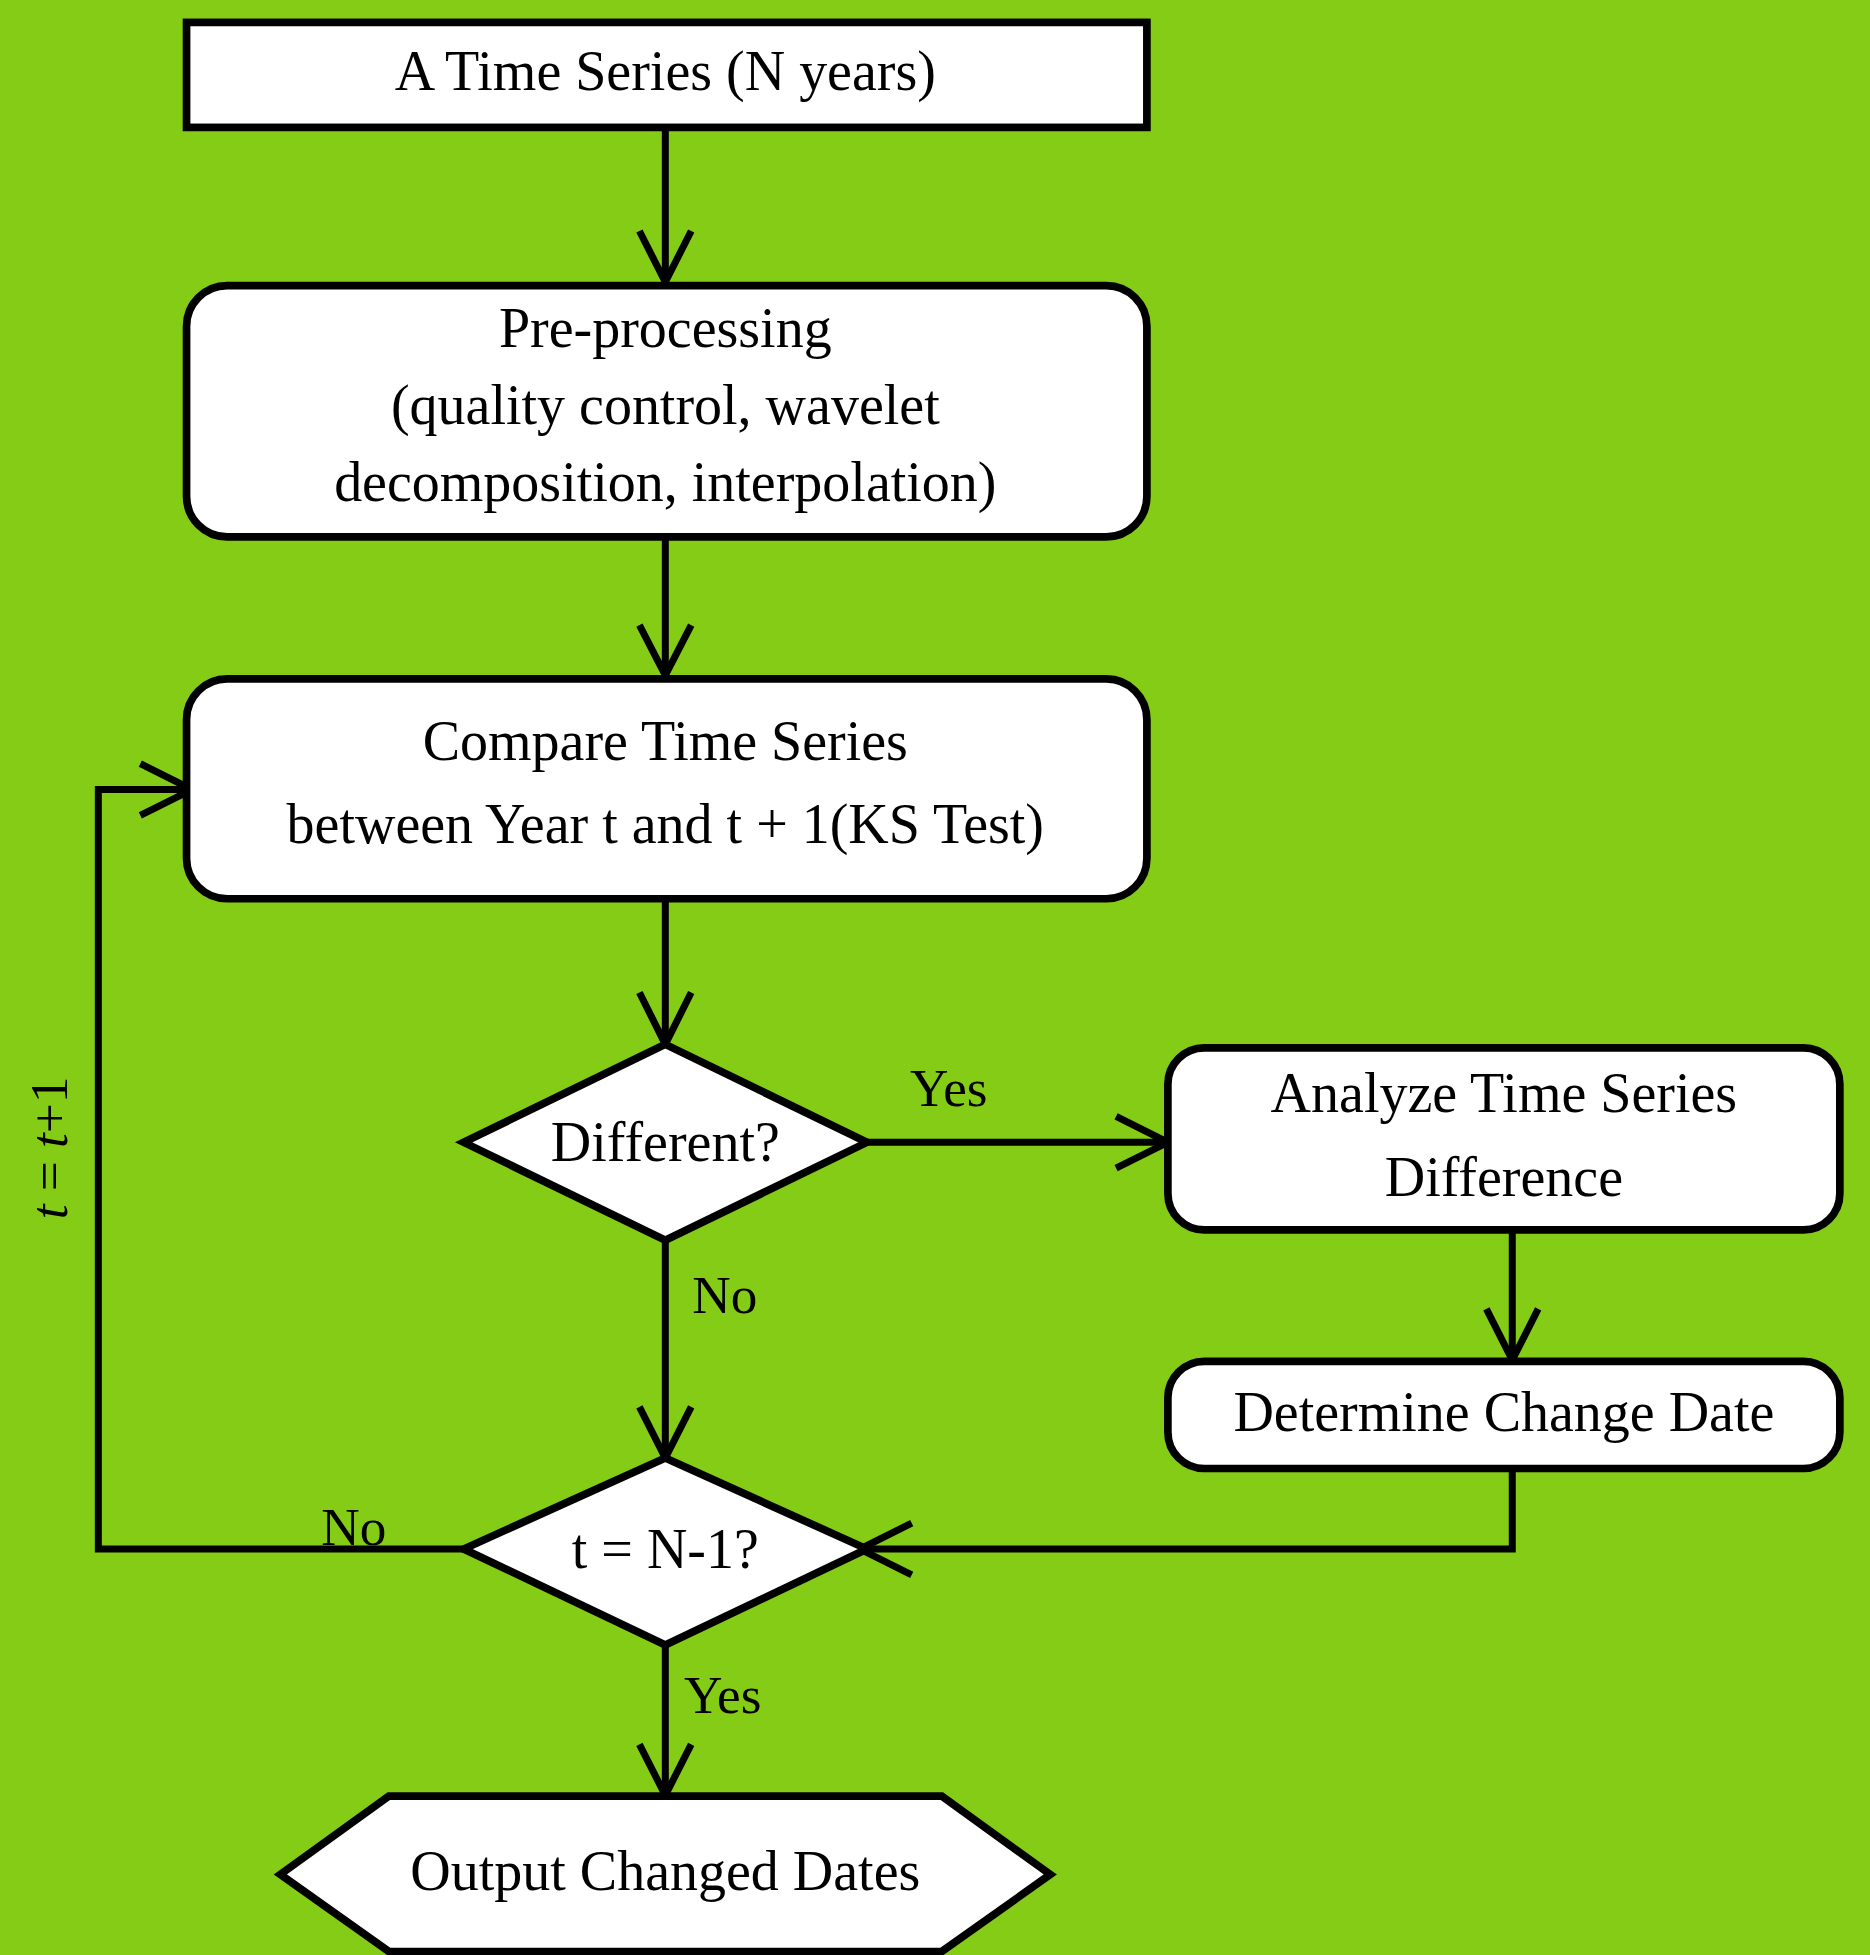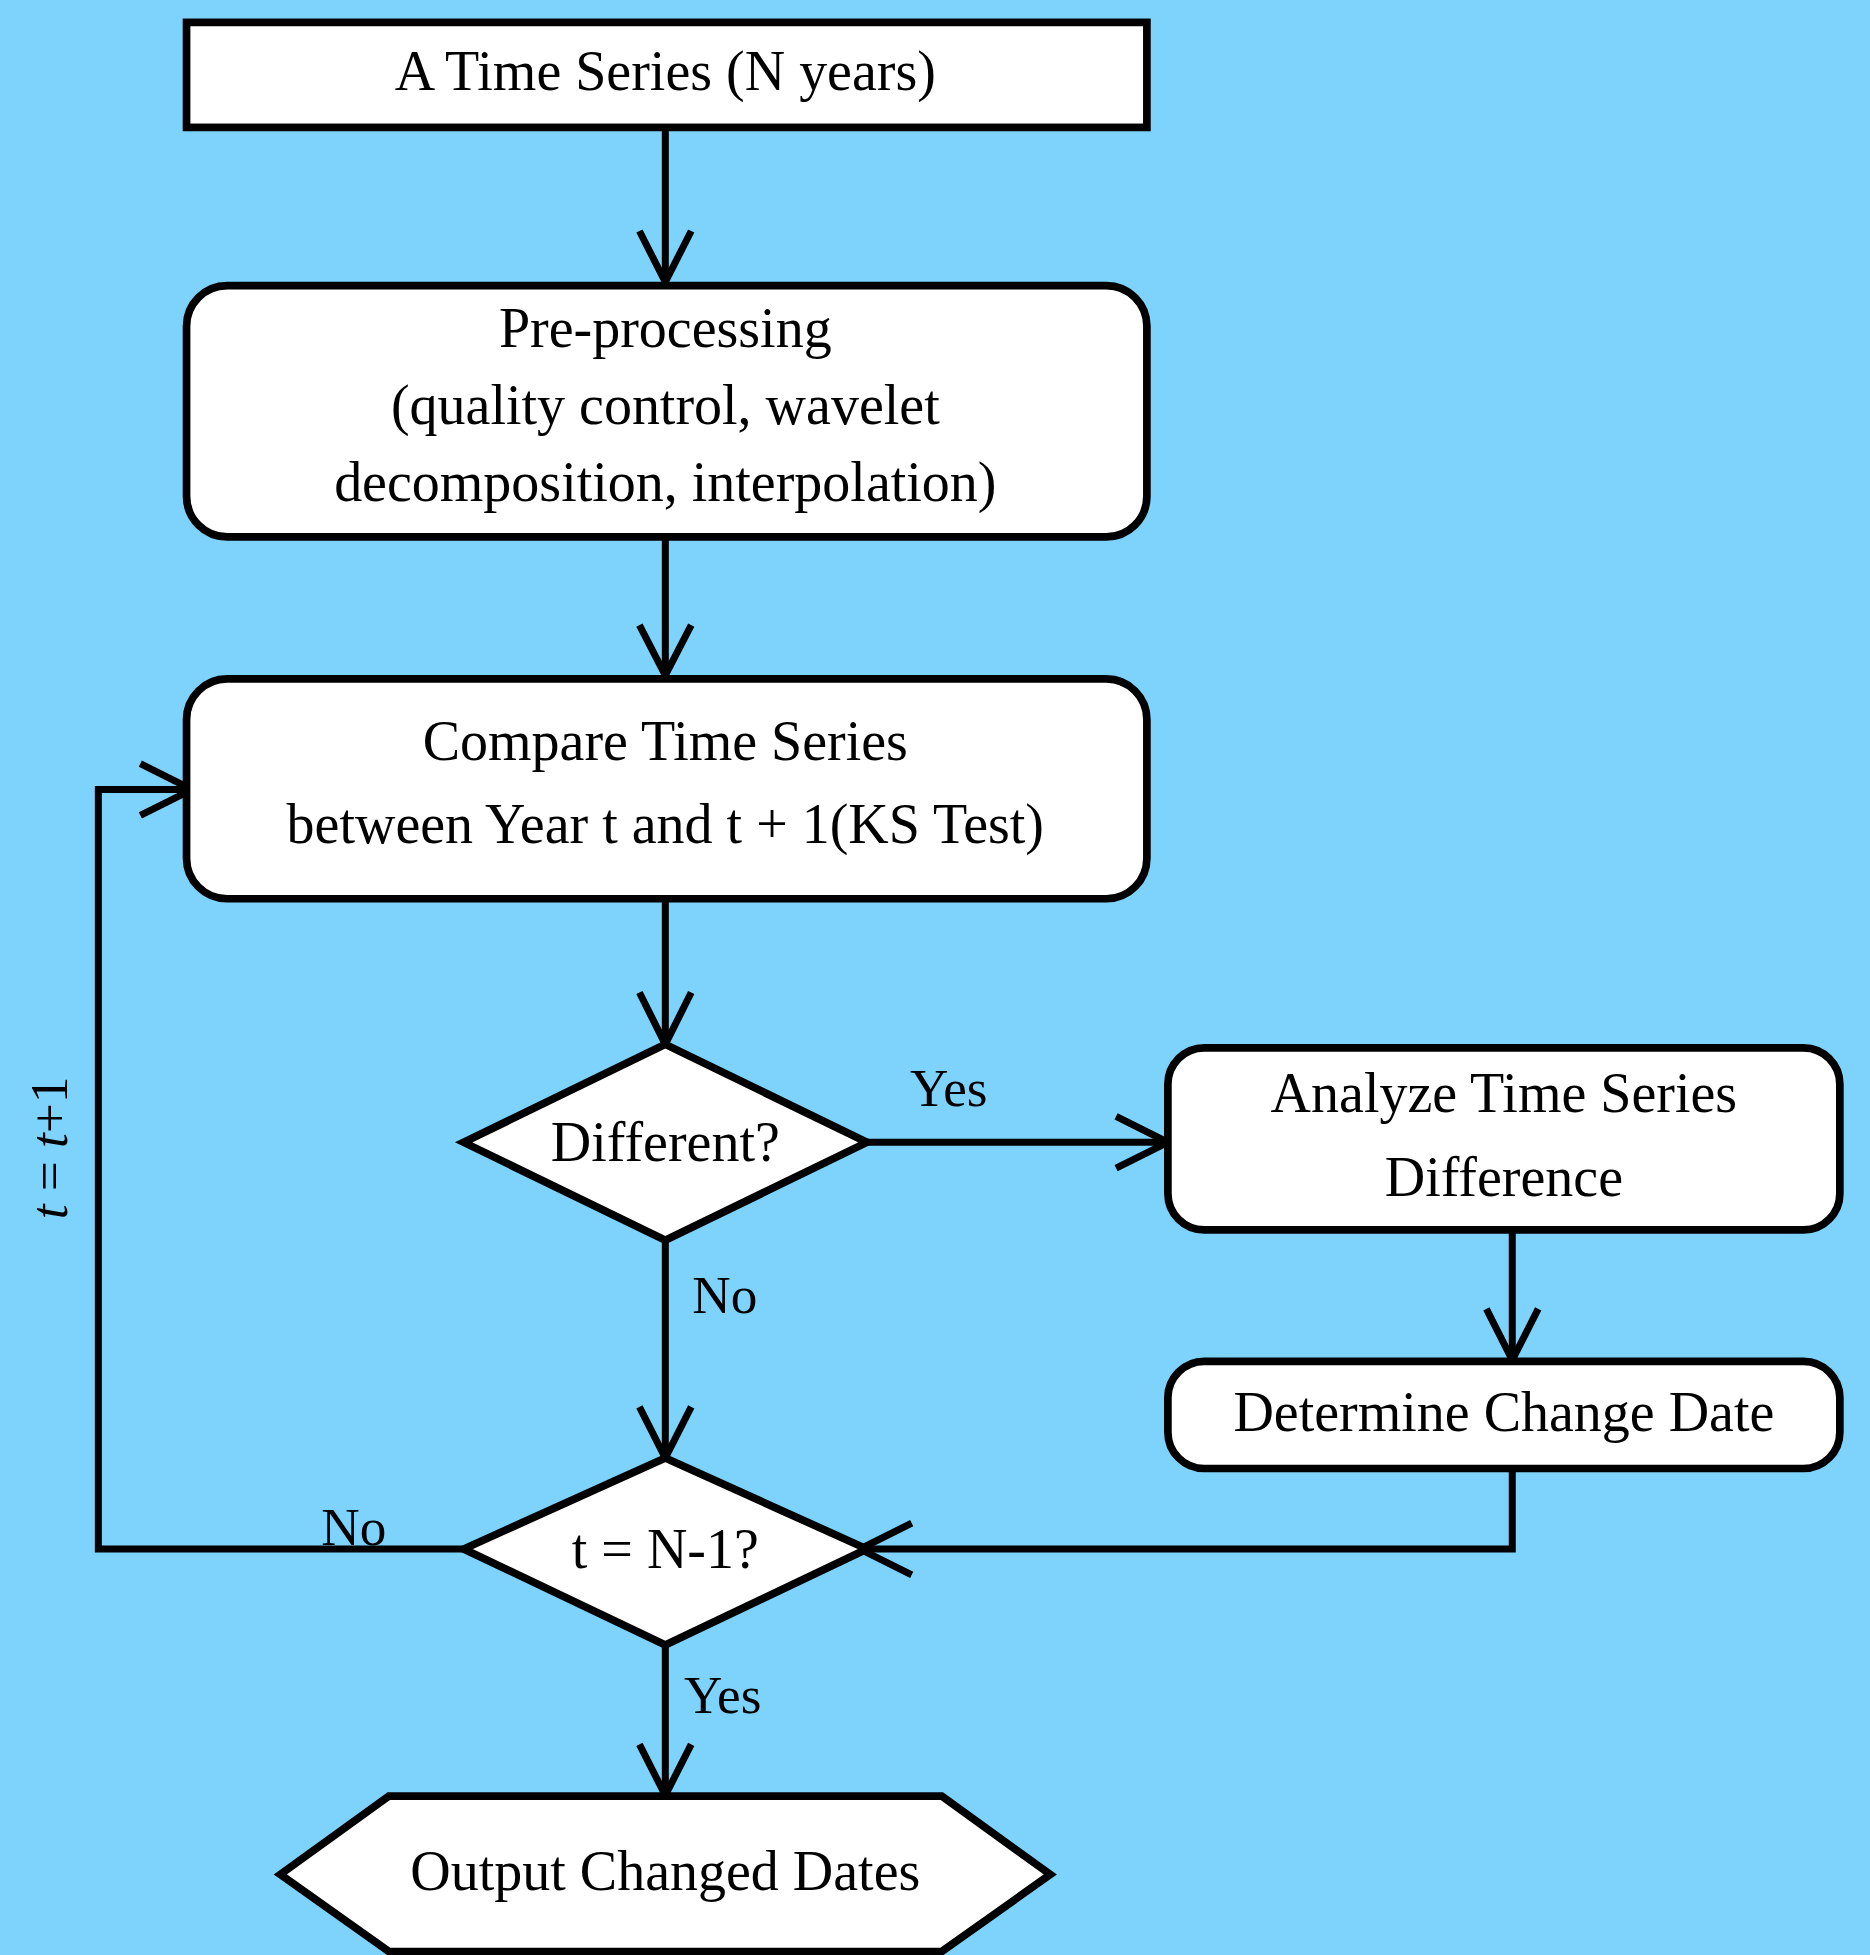--- a/index.html
+++ b/index.html
@@ -8,21 +8,21 @@
     padding: 0;
     background: #ffffff;
   }
   body {
     font-family: "Liberation Serif", "DejaVu Serif", serif;
   }
   #flow-root {
     width: 1871px;
     height: 1955px;
     position: relative;
-    background: #7dd3fc;
+    background: #84cc16;
     overflow: hidden;
   }
   svg#flow-svg {
     display: block;
     width: 1871px;
     height: 1955px;
   }
   .node-shape {
     fill: #ffffff;
     stroke: #000000;

